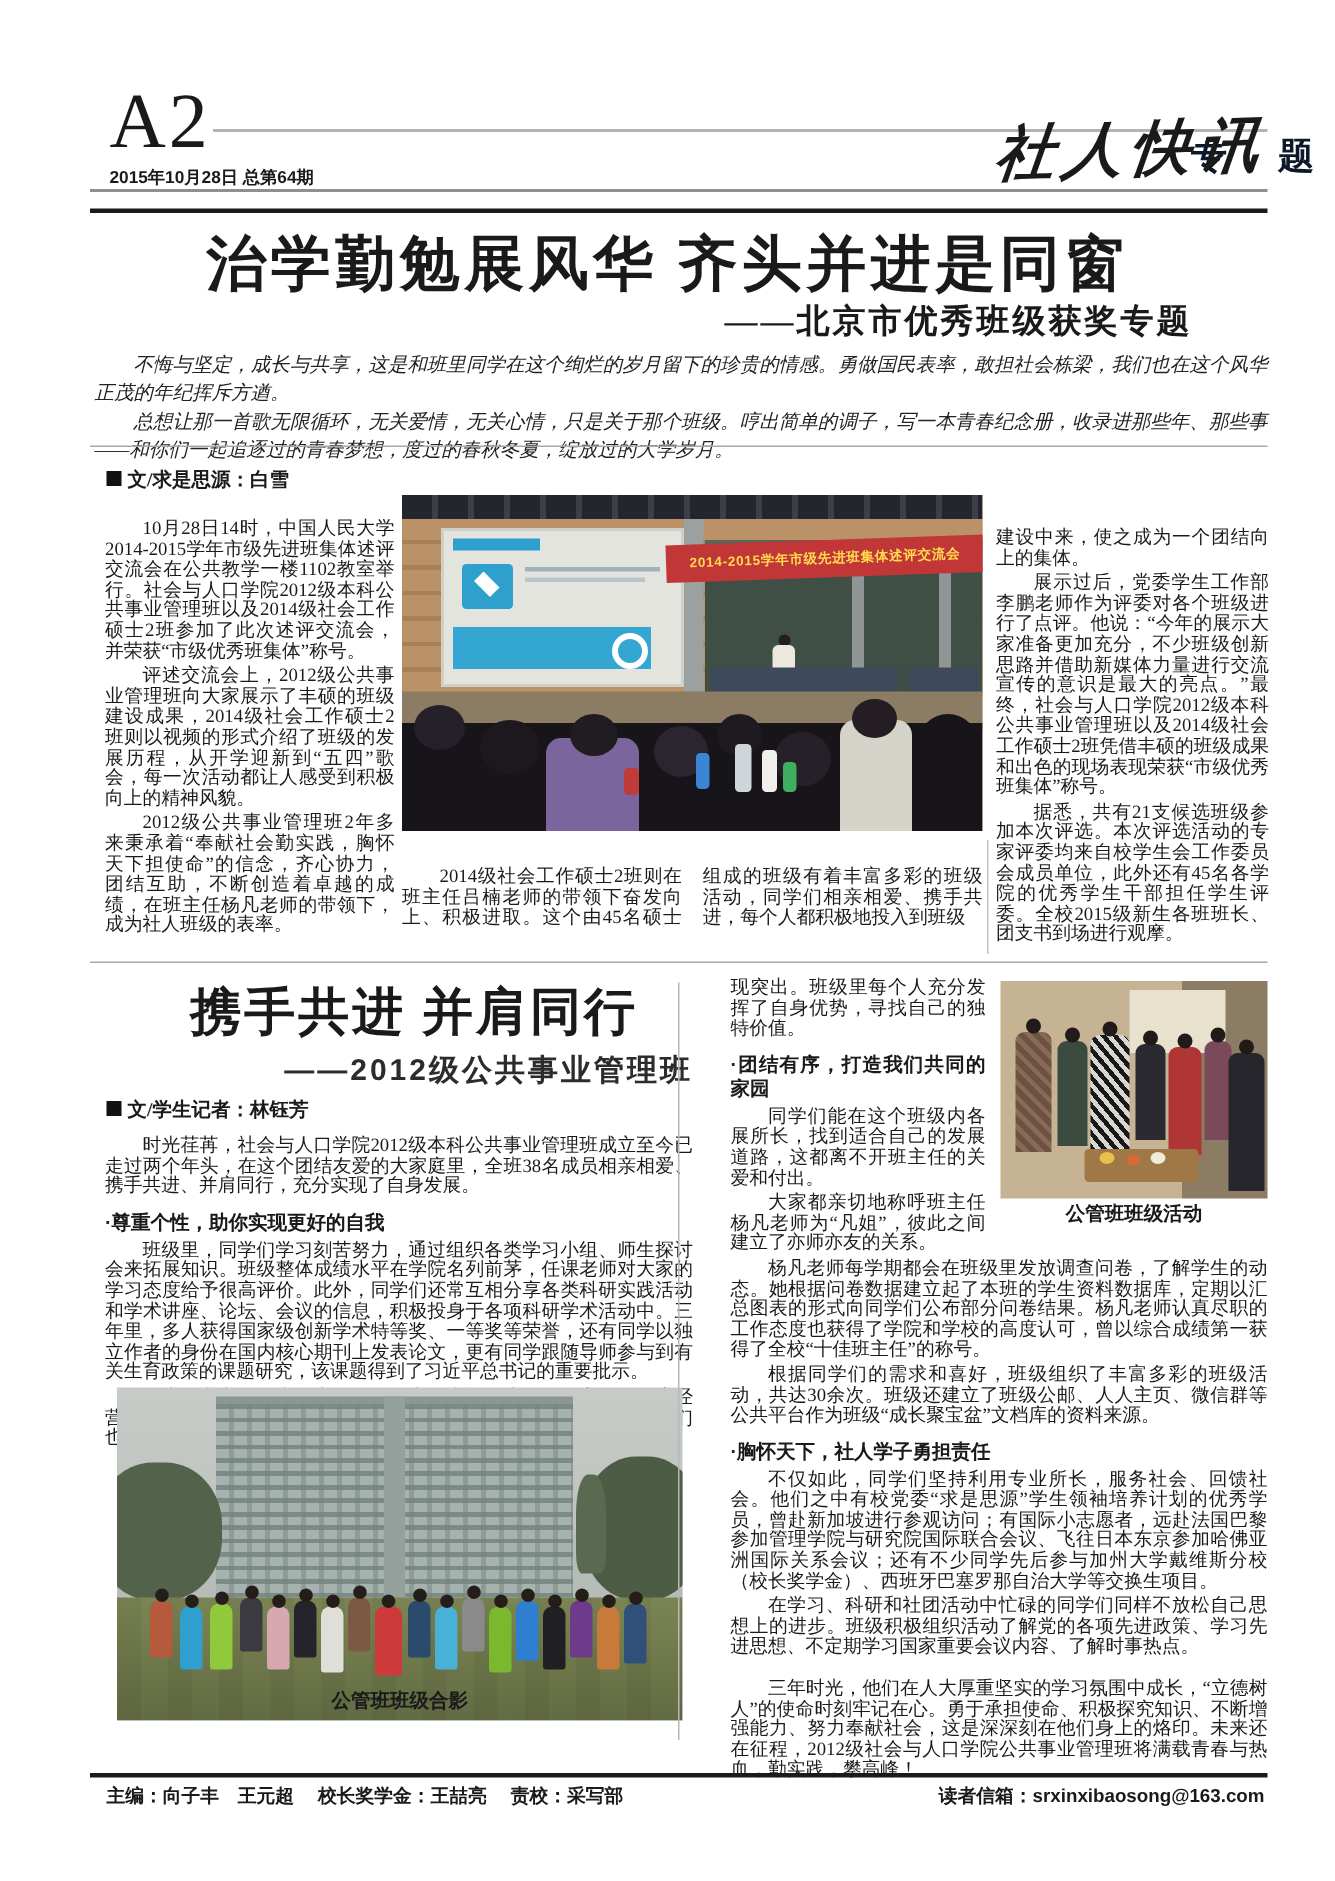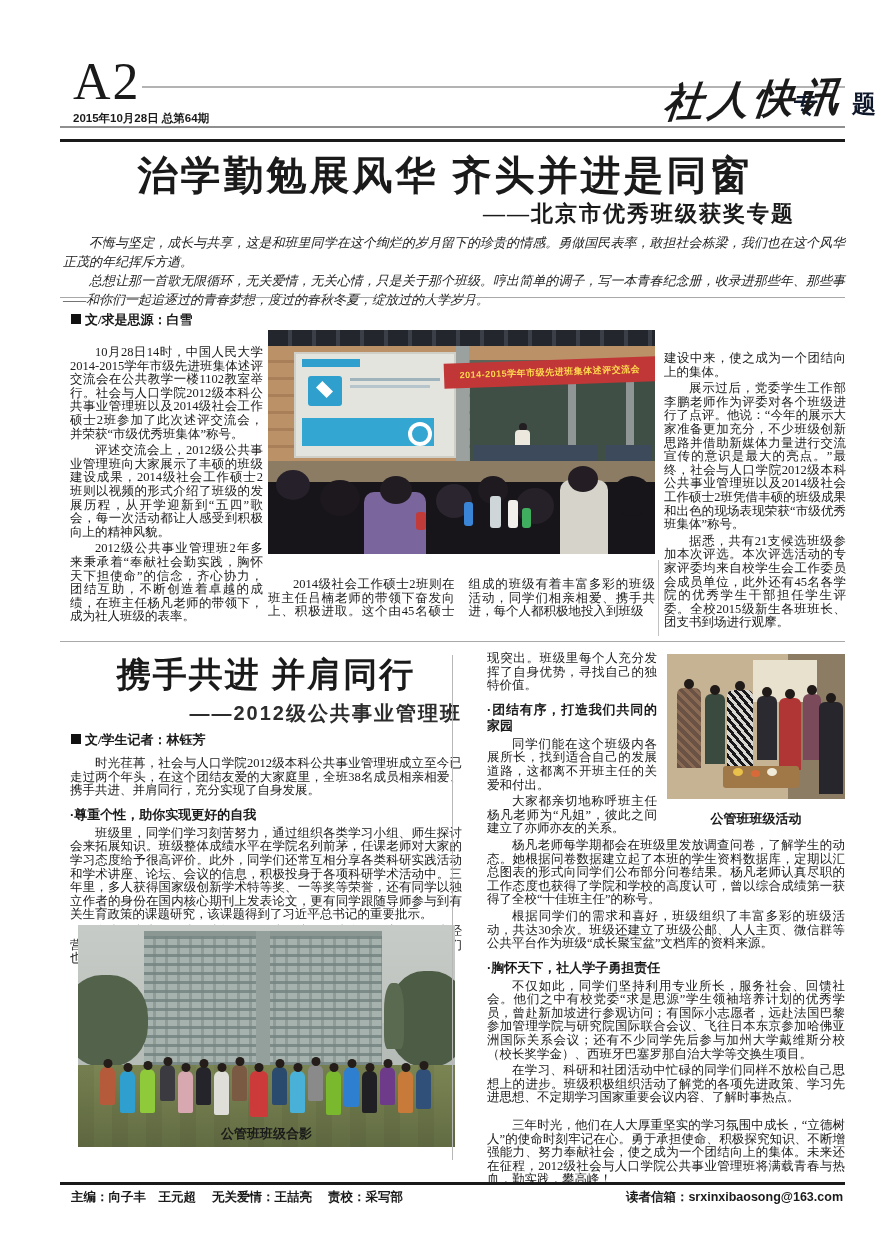--- a/index.html
+++ b/index.html
@@ -162,21 +162,21 @@
   <div class="vline" style="left:658px;top:560px;height:76px;"></div>
 
   <div class="abs body" style="left:664px;top:352px;width:182px;">
     <p>建设中来，使之成为一个团结向上的集体。</p>
     <p class="ind">展示过后，党委学生工作部李鹏老师作为评委对各个班级进行了点评。他说：“今年的展示大家准备更加充分，不少班级创新思路并借助新媒体力量进行交流宣传的意识是最大的亮点。”最终，社会与人口学院2012级本科公共事业管理班以及2014级社会工作硕士2班凭借丰硕的班级成果和出色的现场表现荣获“市级优秀班集体”称号。</p>
     <p class="ind">据悉，共有21支候选班级参加本次评选。本次评选活动的专家评委均来自校学生会工作委员会成员单位，此外还有45名各学院的优秀学生干部担任学生评委。全校2015级新生各班班长、团支书到场进行观摩。</p>
   </div>
 
   <div class="grayline" style="left:60px;top:641px;width:785px;height:1px;"></div>
 
-  <div class="abs h2" style="left:70px;top:652px;width:392px;">携手共进 并肩同行</div>
+  <div class="abs h2" style="left:80px;top:652px;width:392px;">携手共进 并肩同行</div>
   <div class="abs h2sub sans" style="left:70px;top:700px;width:392px;">——2012级公共事业管理班</div>
   <div class="abs byline" style="left:71px;top:731px;"><span class="sq"></span><span>文/学生记者：林钰芳</span></div>
 
   <div class="abs body" style="left:70px;top:757px;width:392px;">
     <p class="ind">时光荏苒，社会与人口学院2012级本科公共事业管理班成立至今已走过两个年头，在这个团结友爱的大家庭里，全班38名成员相亲相爱、携手共进、并肩同行，充分实现了自身发展。</p>
     <div class="sechead">·尊重个性，助你实现更好的自我</div>
     <p class="ind">班级里，同学们学习刻苦努力，通过组织各类学习小组、师生探讨会来拓展知识。班级整体成绩水平在学院名列前茅，任课老师对大家的学习态度给予很高评价。此外，同学们还常互相分享各类科研实践活动和学术讲座、论坛、会议的信息，积极投身于各项科研学术活动中。三年里，多人获得国家级创新学术特等奖、一等奖等荣誉，还有同学以独立作者的身份在国内核心期刊上发表论文，更有同学跟随导师参与到有关生育政策的课题研究，该课题得到了习近平总书记的重要批示。</p>
     <p class="ind">学术研究之外，班级中还有在网上开专栏写小说的作家、开微店经营刻章的商人、自学钻研图像编辑的技术达人。在学生工作等方面他们也同样表</p>
   </div>
 
@@ -221,31 +221,31 @@
         <span class="pq" style="left:60px;top:36px;width:26px;height:86px;background:repeating-linear-gradient(50deg,#18181a 0 3px,#d8d6d0 3px 6px);"></span>
         <span class="pq" style="left:90px;top:42px;width:20px;height:64px;background:#2a2a30;"></span>
         <span class="pq" style="left:112px;top:44px;width:22px;height:72px;background:#b03636;"></span>
         <span class="pq" style="left:136px;top:40px;width:18px;height:66px;background:#7a4a5a;"></span>
         <span class="pq" style="left:152px;top:48px;width:24px;height:92px;background:#26262c;"></span>
         <div class="table"></div>
         <div class="food" style="left:66px;top:114px;width:10px;height:8px;background:#e8c04a;"></div>
         <div class="food" style="left:84px;top:116px;width:9px;height:7px;background:#d86a3a;"></div>
         <div class="food" style="left:100px;top:114px;width:10px;height:8px;background:#f0ead8;"></div>
       </div>
-      <div class="caption" style="margin-top:13px;">公管班班级活动</div>
+      <div class="caption" style="margin-top:3px;">公管班班级活动</div>
     </div>
     <p>现突出。班级里每个人充分发挥了自身优势，寻找自己的独特价值。</p>
     <div class="sechead">·团结有序，打造我们共同的家园</div>
     <p class="ind">同学们能在这个班级内各展所长，找到适合自己的发展道路，这都离不开班主任的关爱和付出。</p>
     <p class="ind">大家都亲切地称呼班主任杨凡老师为“凡姐”，彼此之间建立了亦师亦友的关系。</p>
     <p class="ind">杨凡老师每学期都会在班级里发放调查问卷，了解学生的动态。她根据问卷数据建立起了本班的学生资料数据库，定期以汇总图表的形式向同学们公布部分问卷结果。杨凡老师认真尽职的工作态度也获得了学院和学校的高度认可，曾以综合成绩第一获得了全校“十佳班主任”的称号。</p>
     <p class="ind">根据同学们的需求和喜好，班级组织了丰富多彩的班级活动，共达30余次。班级还建立了班级公邮、人人主页、微信群等公共平台作为班级“成长聚宝盆”文档库的资料来源。</p>
     <div class="sechead">·胸怀天下，社人学子勇担责任</div>
     <p class="ind">不仅如此，同学们坚持利用专业所长，服务社会、回馈社会。他们之中有校党委“求是思源”学生领袖培养计划的优秀学员，曾赴新加坡进行参观访问；有国际小志愿者，远赴法国巴黎参加管理学院与研究院国际联合会议、飞往日本东京参加哈佛亚洲国际关系会议；还有不少同学先后参与加州大学戴维斯分校（校长奖学金）、西班牙巴塞罗那自治大学等交换生项目。</p>
     <p class="ind">在学习、科研和社团活动中忙碌的同学们同样不放松自己思想上的进步。班级积极组织活动了解党的各项先进政策、学习先进思想、不定期学习国家重要会议内容、了解时事热点。</p>
-    <p class="ind" style="margin-top:14px;">三年时光，他们在人大厚重坚实的学习氛围中成长，“立德树人”的使命时刻牢记在心。勇于承担使命、积极探究知识、不断增强能力、努力奉献社会，使之成为一个团结向上的集体。未来还在征程，2012级社会与人口学院公共事业管理班将满载青春与热血，勤实践，攀高峰！</p>
+    <p class="ind" style="margin-top:14px;">三年时光，他们在人大厚重坚实的学习氛围中成长，“立德树人”的使命时刻牢记在心。勇于承担使命、积极探究知识、不断增强能力、努力奉献社会，这是深深刻在他们身上的烙印。未来还在征程，2012级社会与人口学院公共事业管理班将满载青春与热血，勤实践，攀高峰！</p>
   </div>
 
   <div class="hline" style="left:60px;top:1182px;width:785px;height:2.5px;"></div>
-  <div class="abs footerline sans" style="left:71px;top:1189px;">主编：向子丰　王元超　 无关爱情：王喆亮　 责校：采写部</div>
+  <div class="abs footerline sans" style="left:71px;top:1189px;">主编：向子丰　王元超　 校长奖学金：王喆亮　 责校：采写部</div>
   <div class="abs footerline sans" style="right:47px;top:1189px;">读者信箱：srxinxibaosong@163.com</div>
 
 </div>
 
 </body></html>

